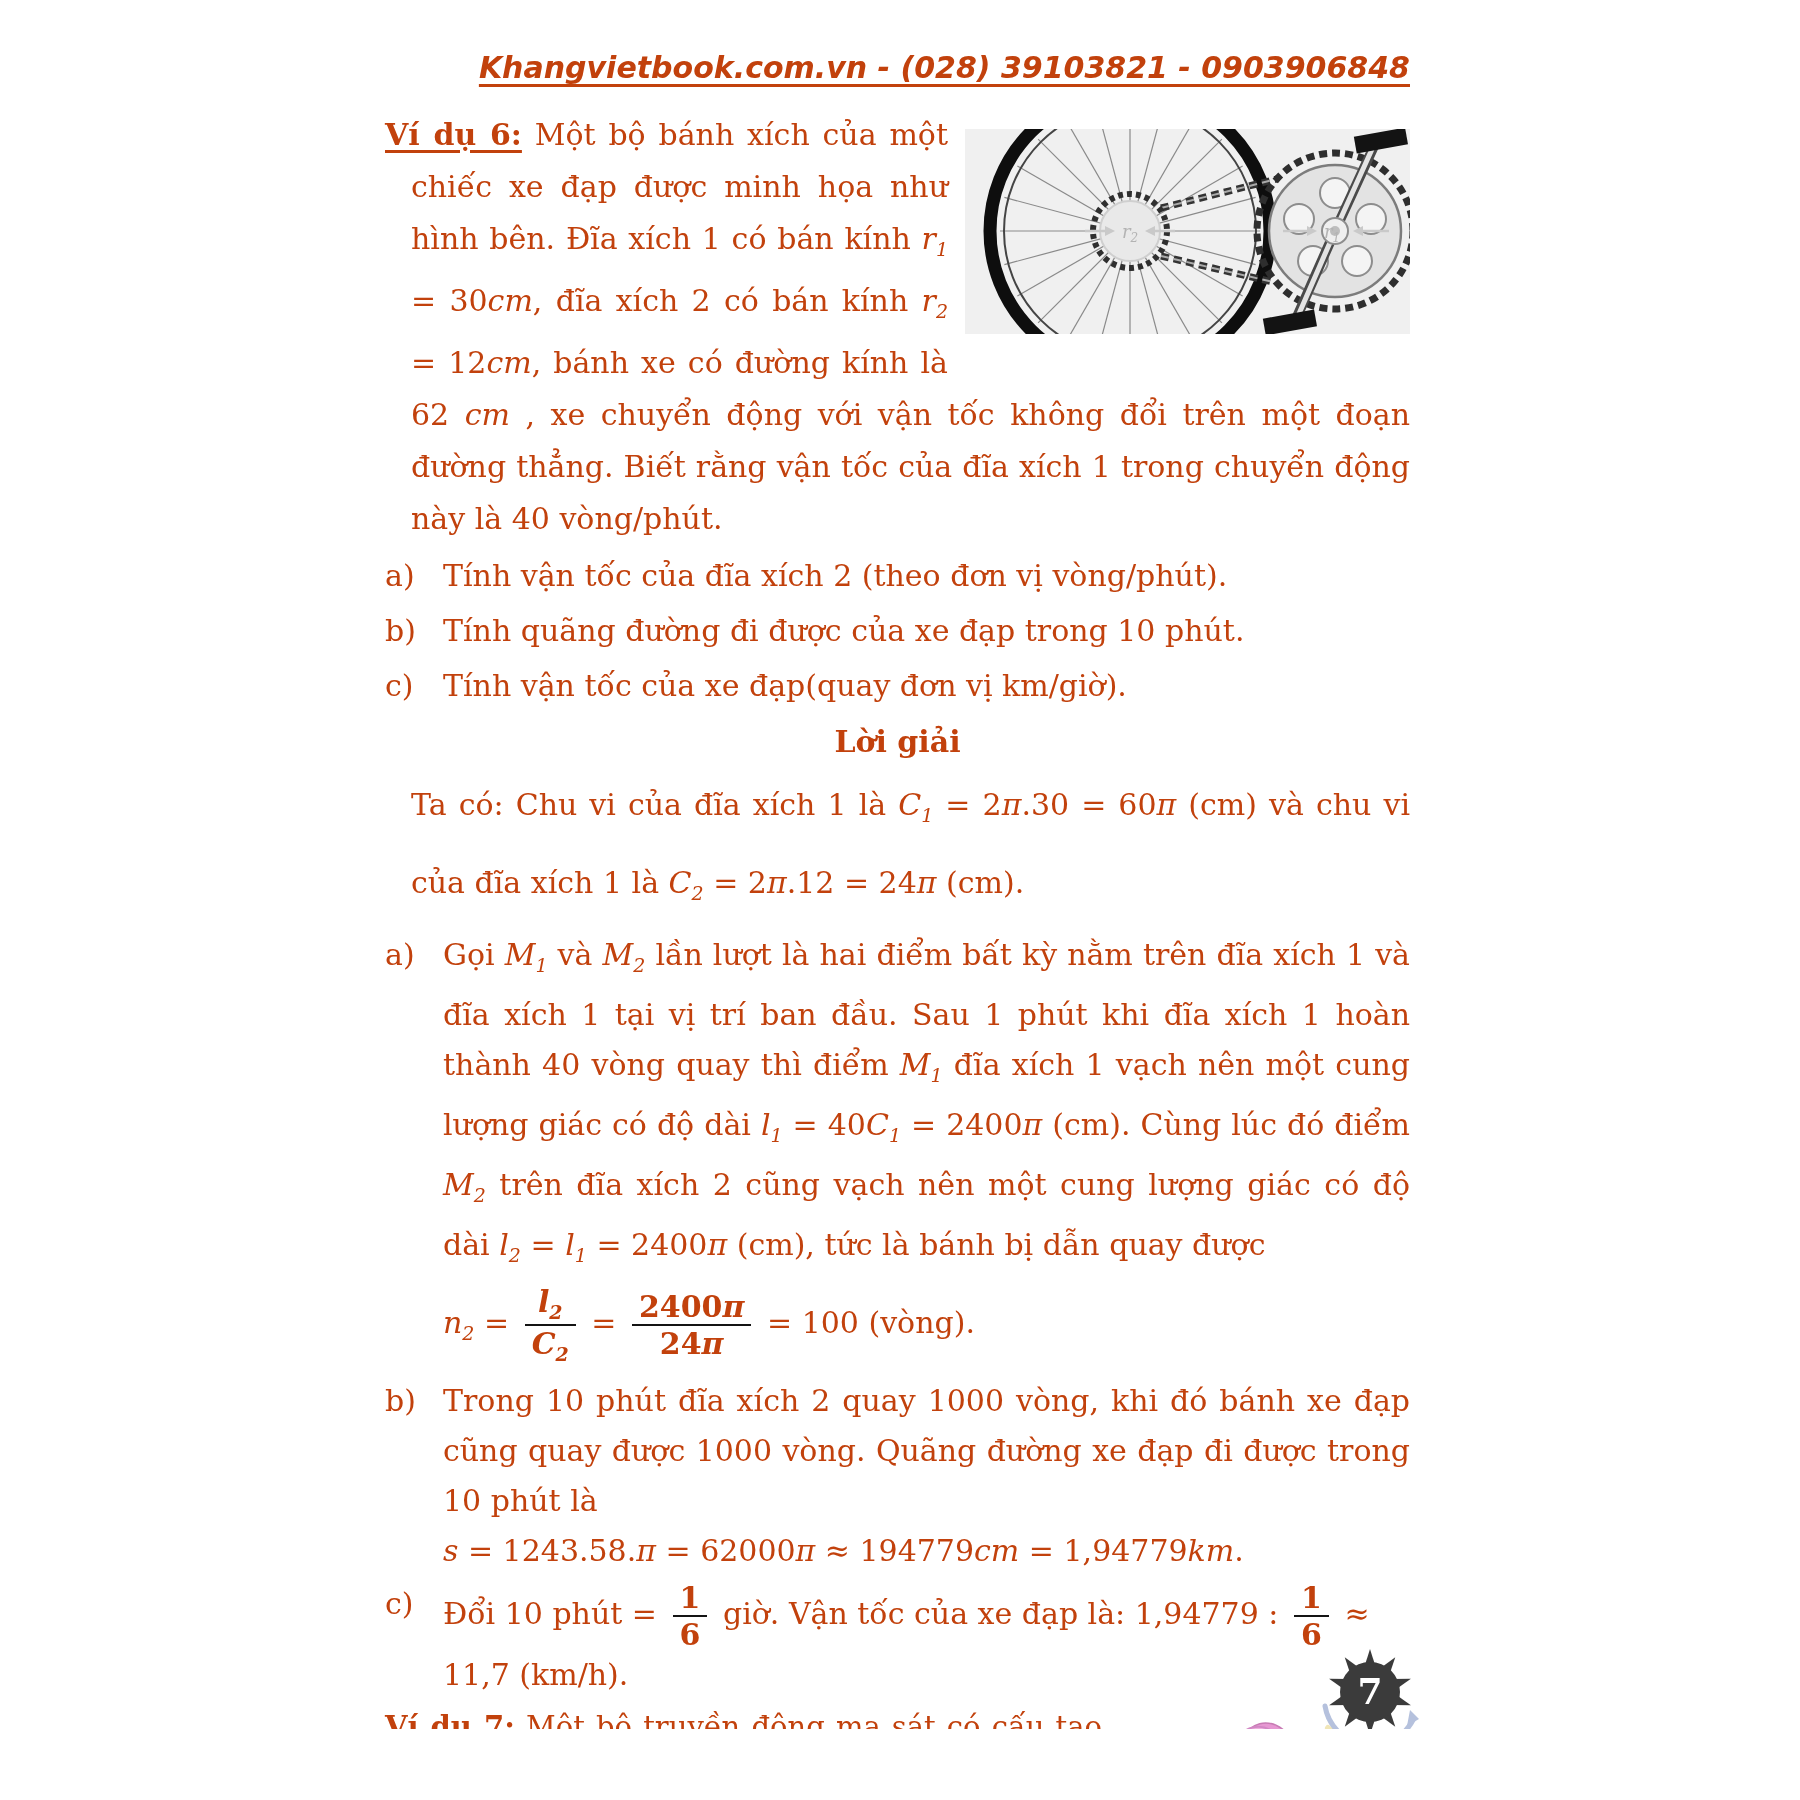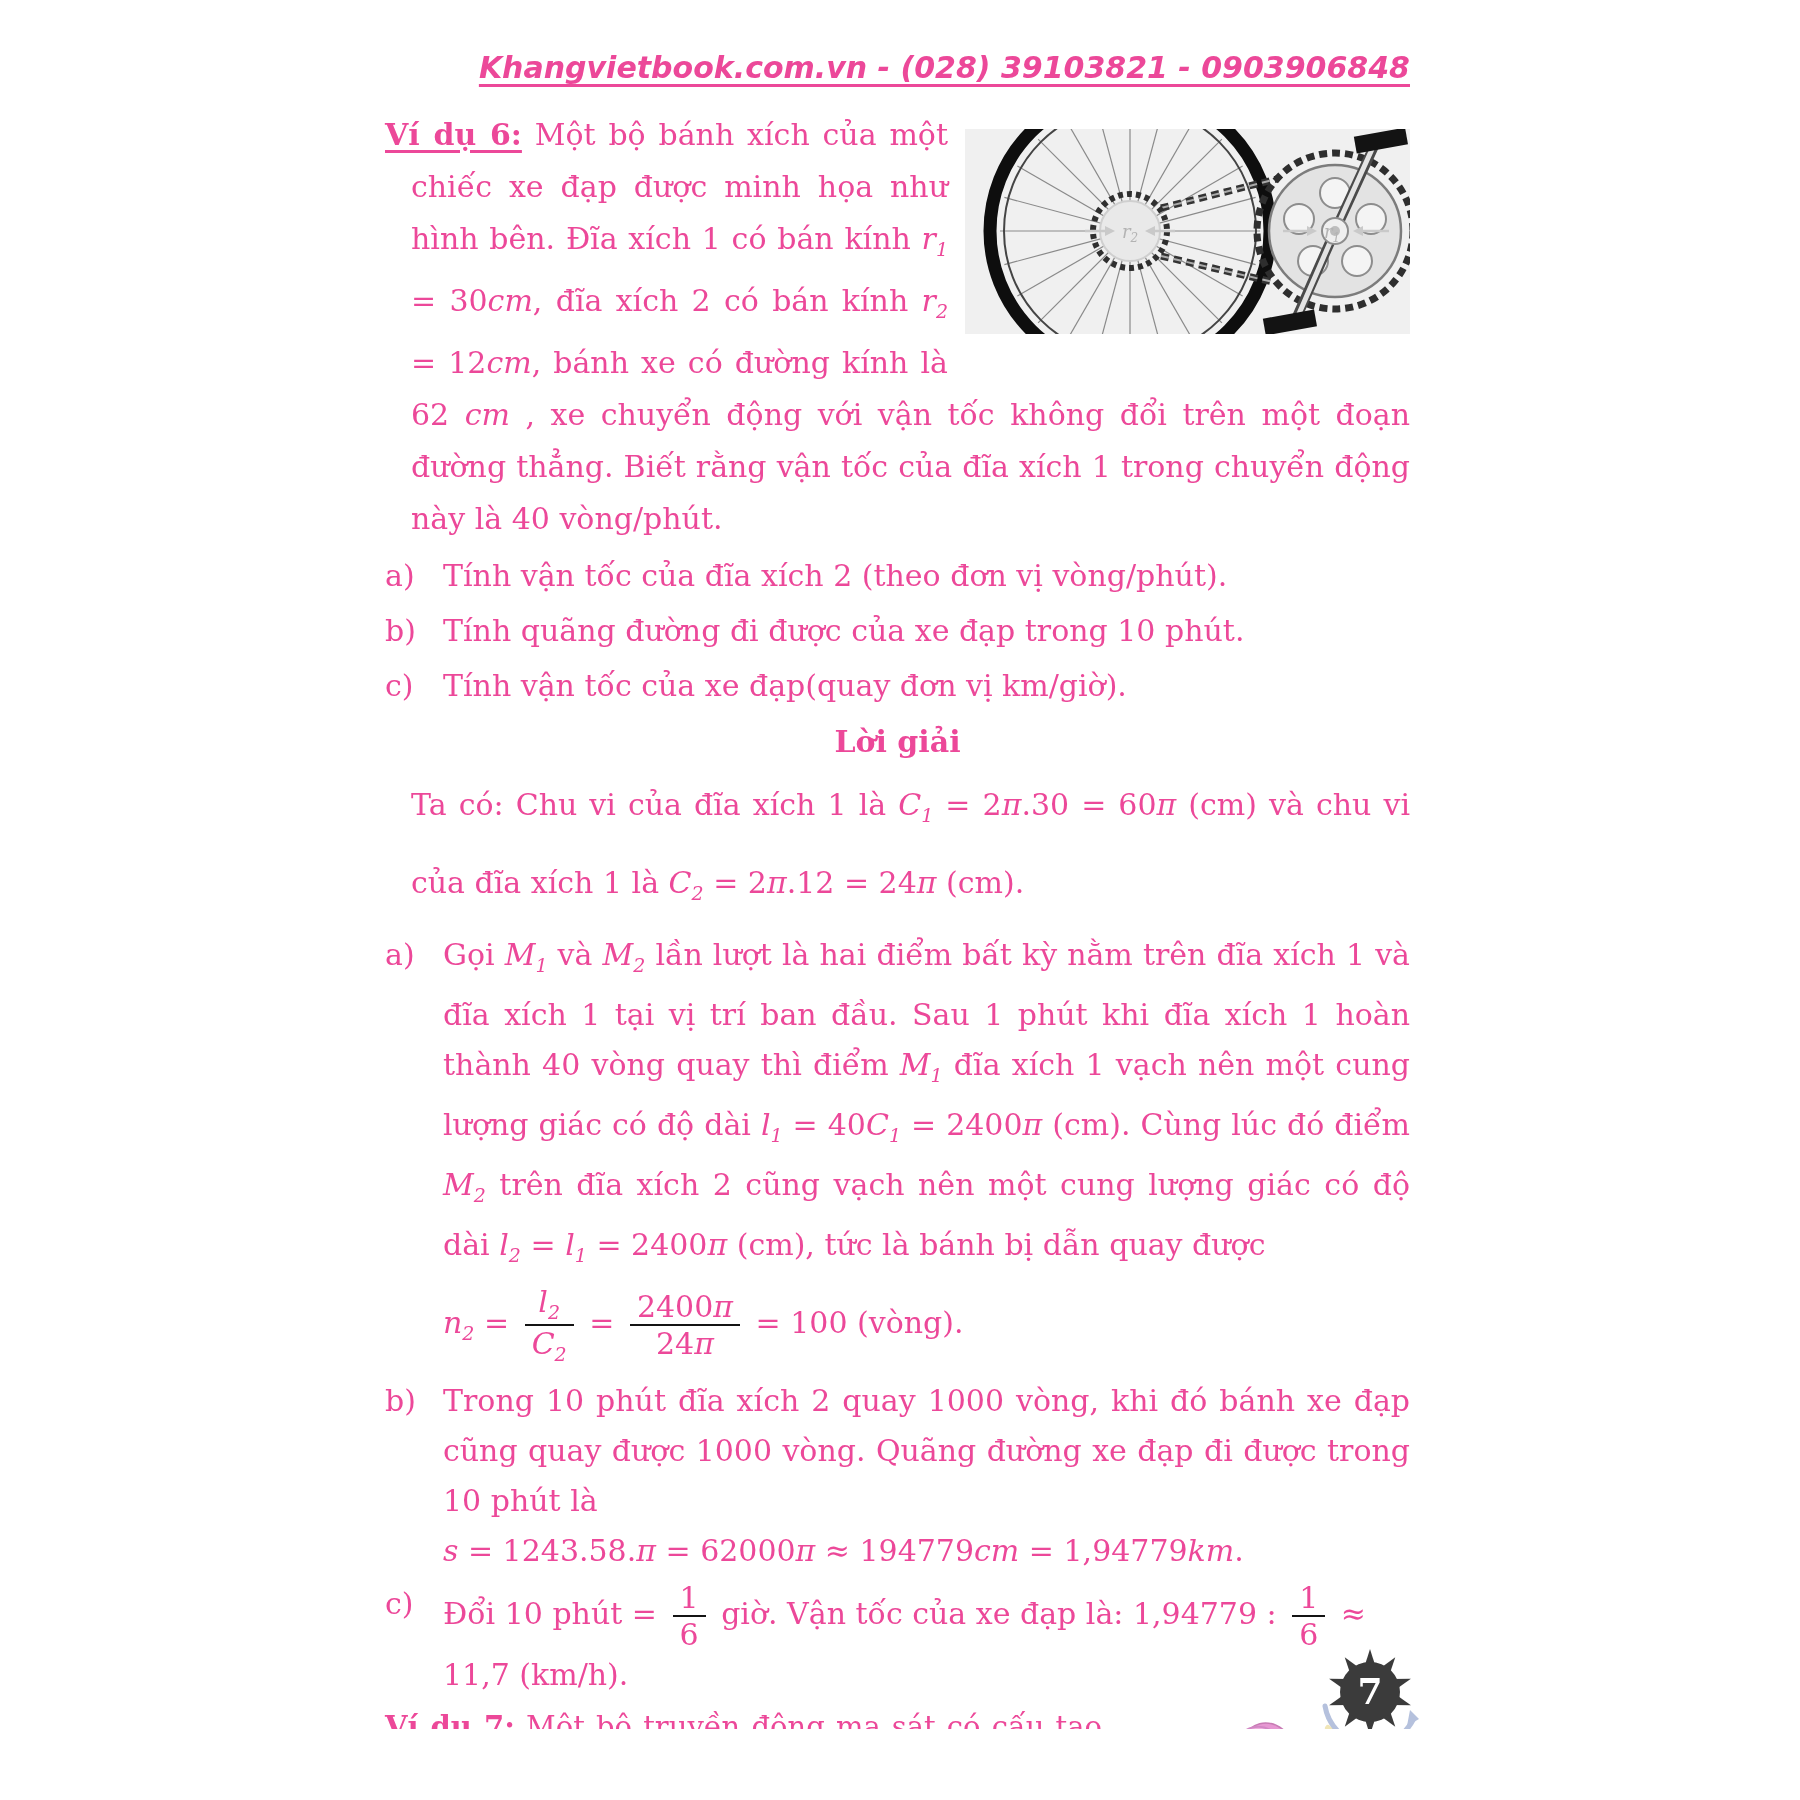--- a/index.html
+++ b/index.html
@@ -1,35 +1,35 @@
 <!DOCTYPE html>
 <html><head>
 <meta charset="utf-8">
 <style>
   html,body{margin:0;padding:0;background:#ffffff;}
   .page{position:relative;width:1800px;height:1729px;background:#ffffff;overflow:hidden;
-        font-family:"DejaVu Serif",serif;font-size:30px;color:#ec4899;}
+        font-family:"DejaVu Serif",serif;font-size:30px;color:#c2410c;}
   .header{margin:50px 390px 24px 385px;text-align:right;
           font-family:"DejaVu Sans",sans-serif;font-style:italic;font-weight:bold;
           font-size:30px;}
   .header span{text-decoration:underline;text-underline-offset:6px;}
   .content{margin:0 390px 0 385px;text-align:justify;}
   .hang{padding-left:26px;text-indent:-26px;}
   .p-ex6{line-height:52px;margin:0 0 6px 0;}
   .p-ind{padding-left:26px;line-height:67px;margin:0 0 3px 0;}
   .item{position:relative;padding-left:58px;line-height:50px;margin:0 0 5px 0;}
   .item .marker{position:absolute;left:0;top:0;}
   .sol-title{text-align:center;font-weight:bold;line-height:52px;margin:2px 0 3px 0;}
   .formula{margin:2px 0 10px 58px;text-align:left;line-height:1.2;}
   .p-ex7{line-height:47px;font-size:29px;margin:6px 0 4px 0;}
   .item-c{text-align:left;line-height:46px;}
   .i{font-style:italic;}
   .sub{font-style:italic;font-size:19px;vertical-align:-7px;}
   .label{font-weight:bold;text-decoration:underline;text-underline-offset:5px;}
-  .frac{display:inline-block;vertical-align:middle;text-align:center;margin:0 6px;line-height:1.12;}
+  .frac{display:inline-block;vertical-align:middle;text-align:center;margin:0 6px;line-height:1.12;font-weight:bold;}
   .frac .num{display:block;padding:0 7px 1px 7px;}
   .frac .den{display:block;border-top:2.5px solid #141414;padding:1px 7px 0 7px;}
   .figbox{float:right;box-sizing:border-box;}
   .fig1box{width:462px;height:250px;padding-left:17px;margin-top:20px;}
   .fig2box{width:308px;height:332px;padding-left:13px;margin-top:2px;}
   .figbox svg{display:block;}
   .badge{position:absolute;left:1320px;top:1642px;width:110px;height:110px;}
 </style>
 </head>
 <body>

